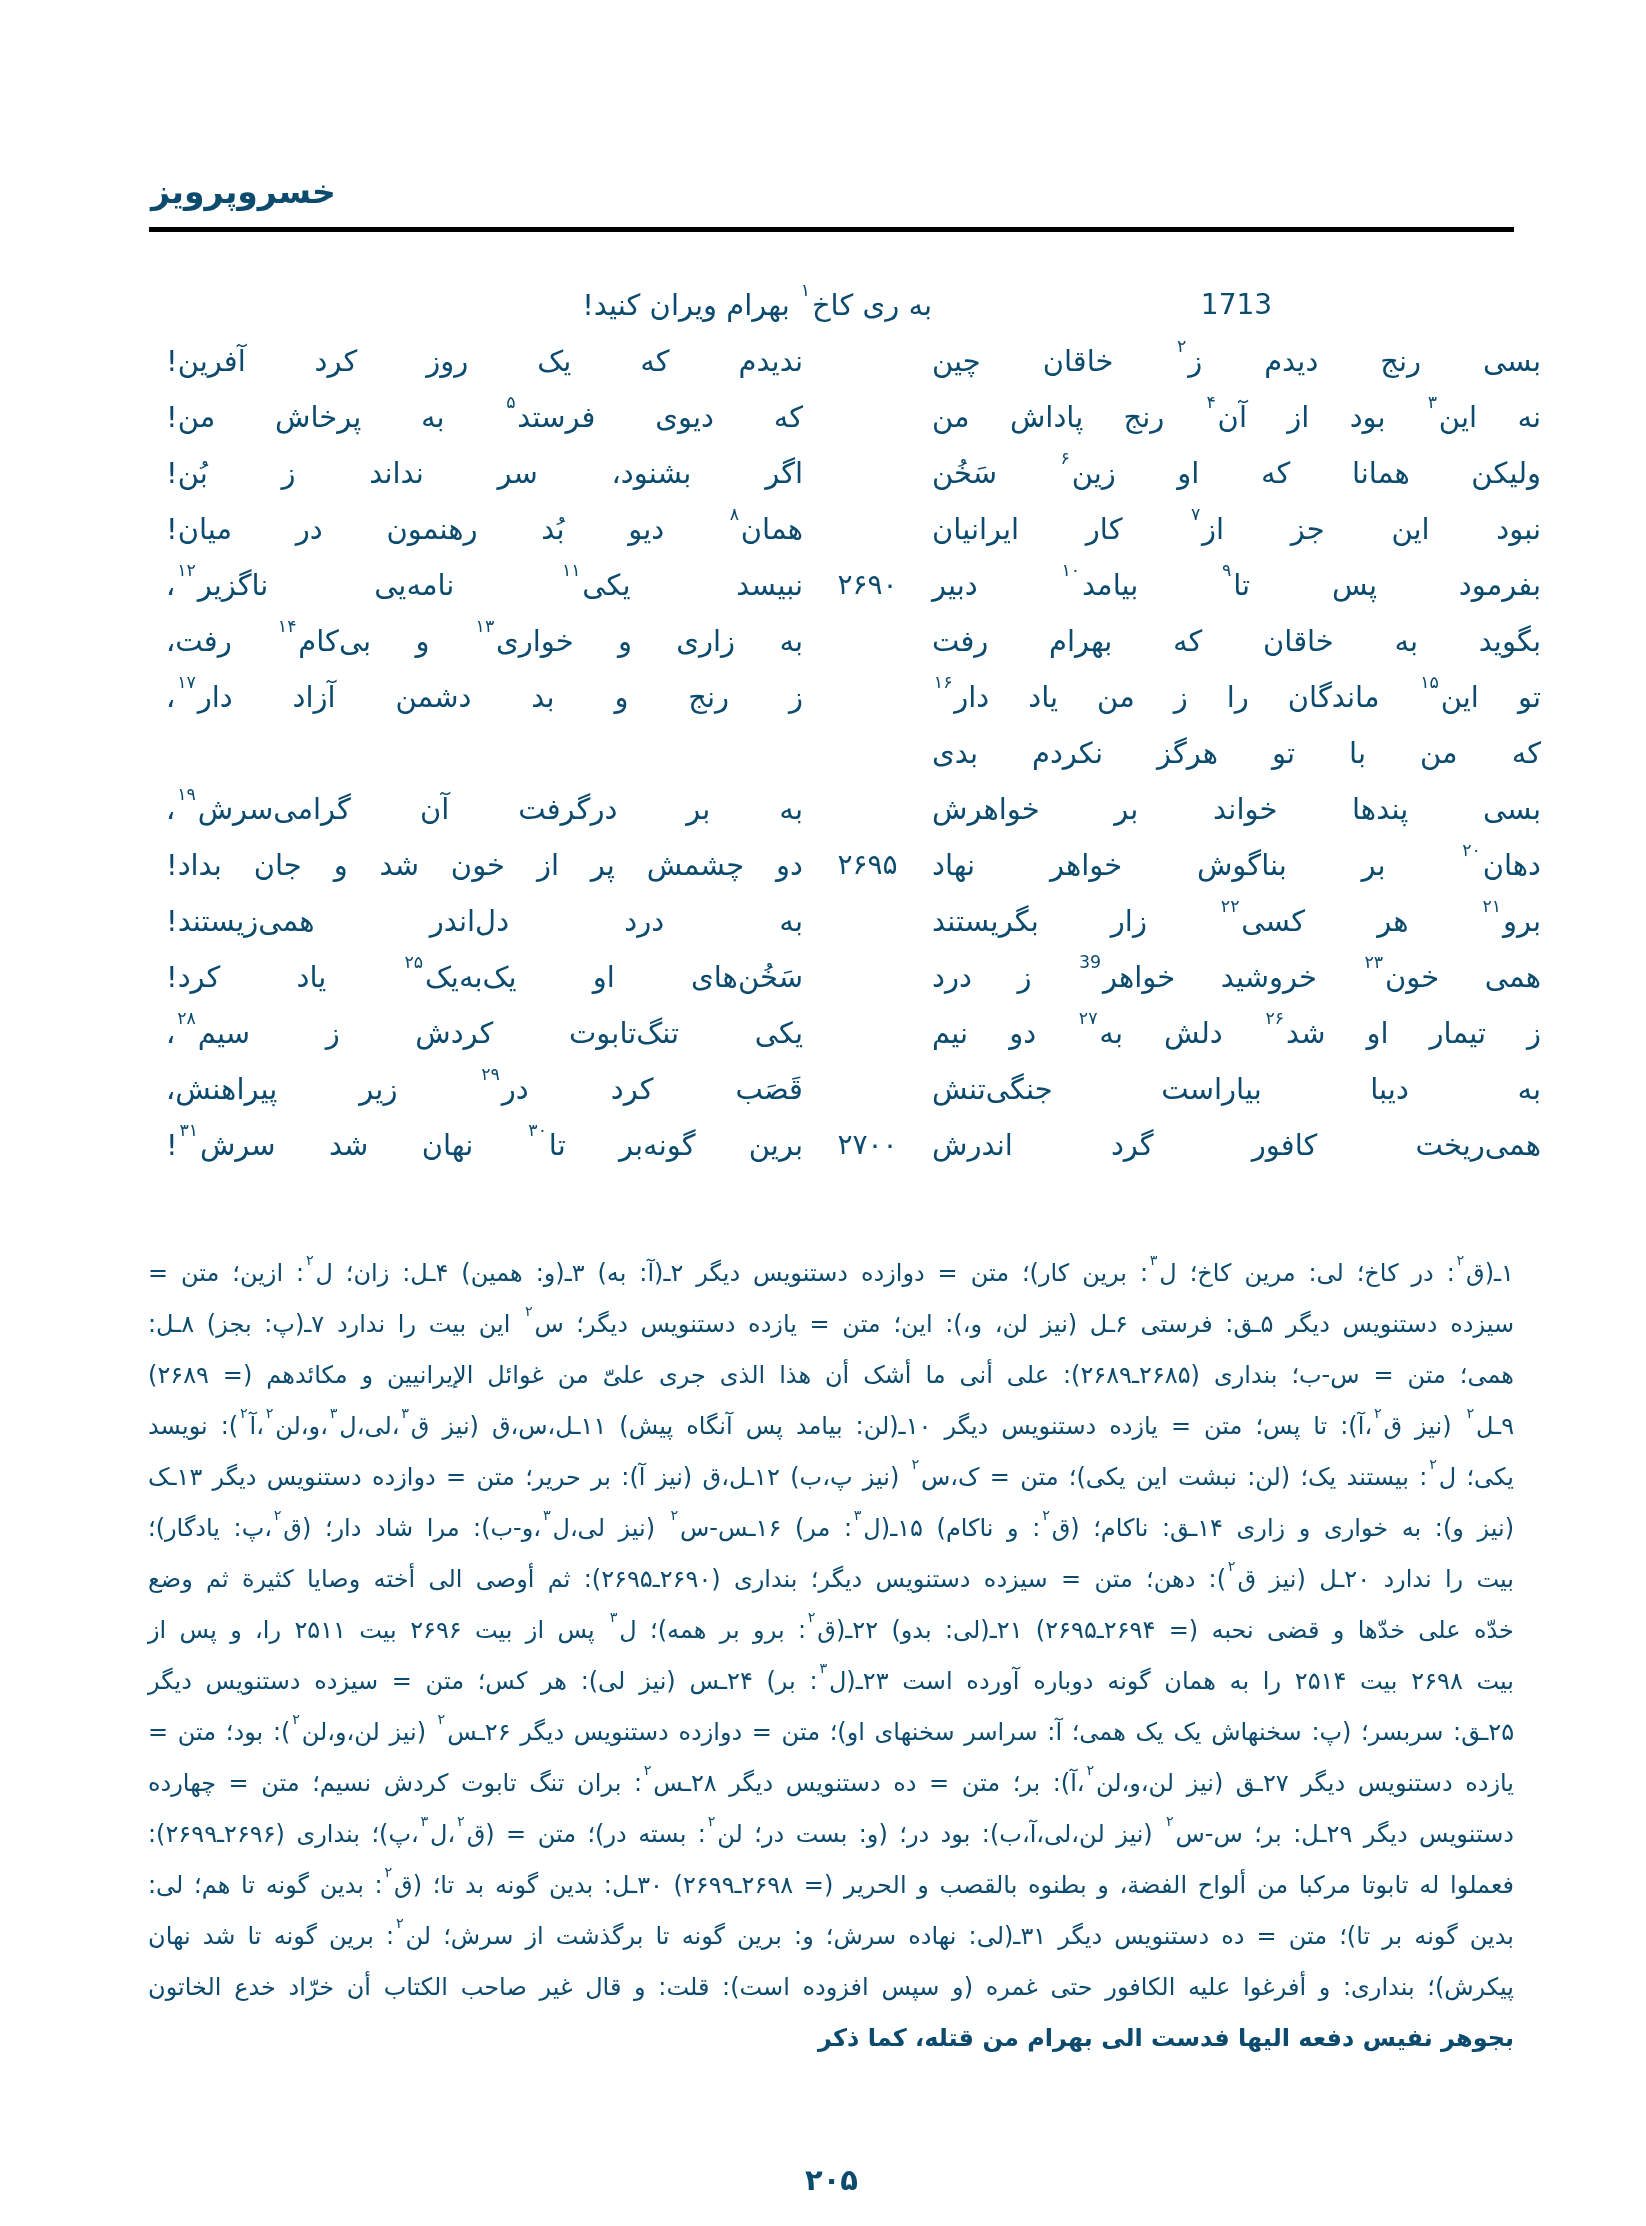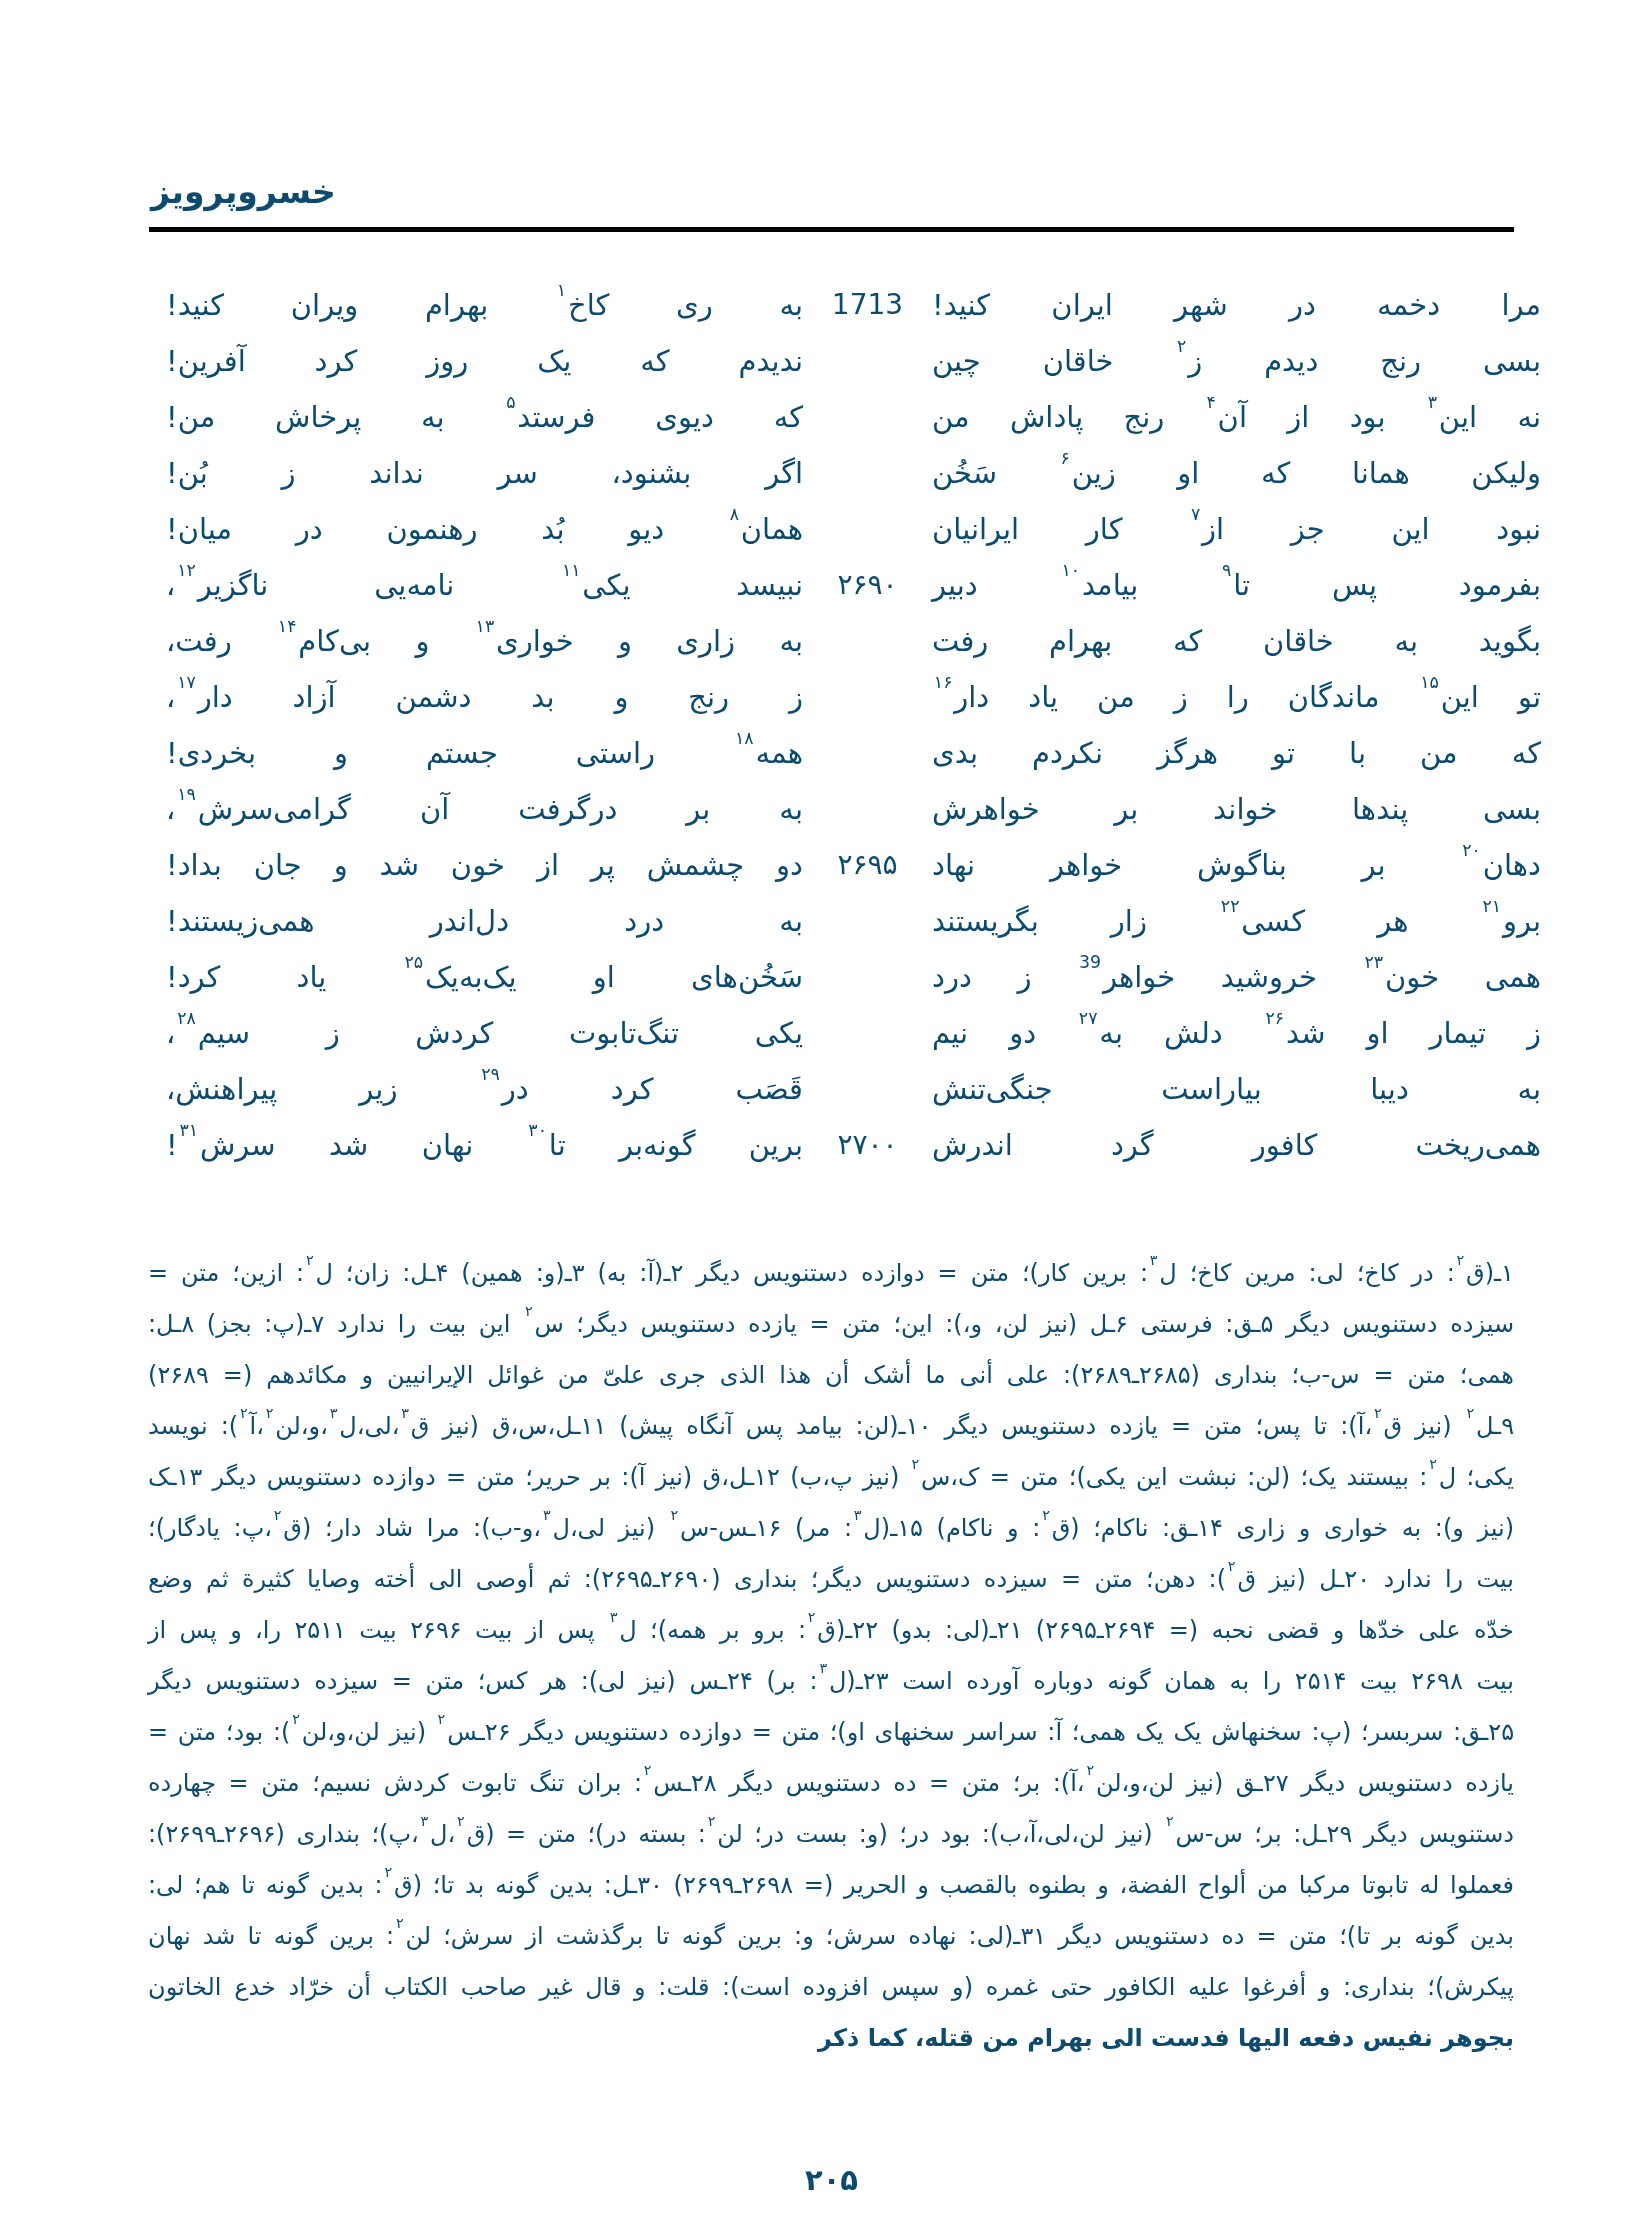--- a/index.html
+++ b/index.html
@@ -91,21 +91,20 @@
   }
 </style>
 </head>
 <body>
 
 <div class="page" dir="rtl">
   <div class="running-head">خسروپرویز</div>
   <div class="head-rule"></div>
   <div class="verse-block">
       <div class="verse-row">
-        <div class="hemistich">مرا دخمه در شهر ایران کنید!</div>
         <div class="verse-number">1713</div>
         <div class="hemistich">به ری کاخ<sup>۱</sup> بهرام ویران کنید!</div>
       </div>
       <div class="verse-row">
         <div class="hemistich">بسی رنج دیدم ز<sup>۲</sup> خاقان چین</div>
         <div class="verse-number"></div>
         <div class="hemistich">ندیدم که یک روز کرد آفرین!</div>
       </div>
       <div class="verse-row">
         <div class="hemistich">نه این<sup>۳</sup> بود از آن<sup>۴</sup> رنج پاداش من</div>
@@ -133,21 +132,20 @@
         <div class="hemistich">به زاری و خواری<sup>۱۳</sup> و بی‌کام<sup>۱۴</sup> رفت،</div>
       </div>
       <div class="verse-row">
         <div class="hemistich">تو این<sup>۱۵</sup> ماندگان را ز من یاد دار<sup>۱۶</sup></div>
         <div class="verse-number"></div>
         <div class="hemistich">ز رنج و بد دشمن آزاد دار<sup>۱۷</sup>،</div>
       </div>
       <div class="verse-row">
         <div class="hemistich">که من با تو هرگز نکردم بدی</div>
         <div class="verse-number"></div>
-        <div class="hemistich">همه<sup>۱۸</sup> راستی جستم و بخردی!</div>
       </div>
       <div class="verse-row">
         <div class="hemistich">بسی پندها خواند بر خواهرش</div>
         <div class="verse-number"></div>
         <div class="hemistich">به بر درگرفت آن گرامی‌سرش<sup>۱۹</sup>،</div>
       </div>
       <div class="verse-row">
         <div class="hemistich">دهان<sup>۲۰</sup> بر بناگوش خواهر نهاد</div>
         <div class="verse-number">۲۶۹۵</div>
         <div class="hemistich">دو چشمش پر از خون شد و جان بداد!</div>

